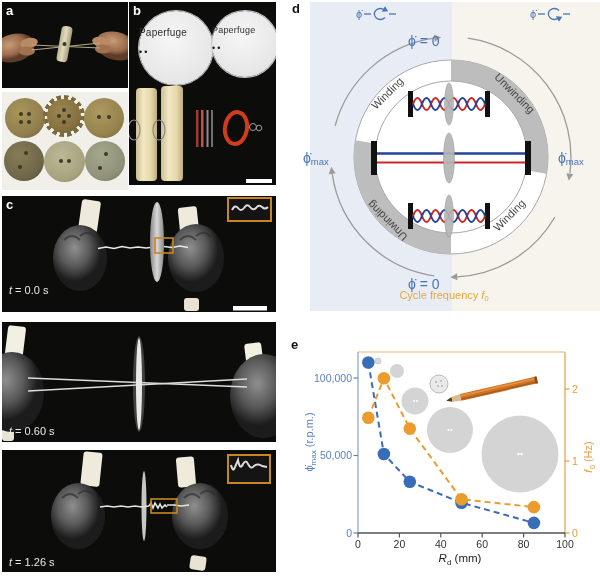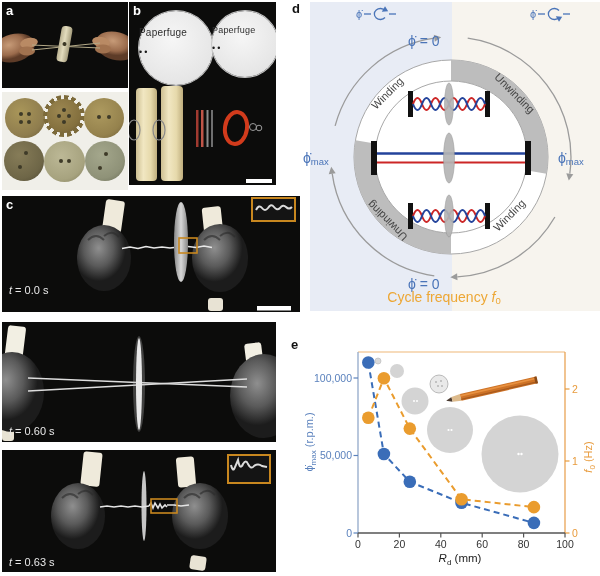--- a/index.html
+++ b/index.html
@@ -17,21 +17,21 @@
          background:radial-gradient(circle at 45% 38%,#f6f6f6,#e6e6e6 70%,#d2d2d2);
          box-shadow:0 0 0 1px #c6c6c6;}
   .bdisc .nm{display:block;margin-top:21%;font-size:10px;letter-spacing:.2px;color:#2e2e2e;}
   .bdisc .dots{display:block;margin-top:13%;font-size:9px;letter-spacing:2px;color:#1a1a1a;}
   .handle{position:absolute;border-radius:4px;
           background:linear-gradient(90deg,#cdbf92,#f1e7c2 35%,#e6d9ab 70%,#bfae7e);}
   .aphoto{position:absolute;background:#f0efe9;overflow:hidden;}
   .adisc{position:absolute;border-radius:50%;}
   .hole{position:absolute;width:4px;height:4px;border-radius:50%;background:#3e3a28;}
   .dtext{position:absolute;color:#4a74b8;font-size:14px;z-index:5;}
-  .dcycle{position:absolute;color:#eda735;font-size:14px;text-align:center;z-index:5;}
+  .dcycle{position:absolute;color:#eda735;font-size:11px;text-align:center;z-index:5;}
   .spinicon{position:absolute;color:#4a74b8;font-size:11px;z-index:5;display:flex;align-items:center;gap:2px;}
   .bghalf{position:absolute;}
 </style>
 </head>
 <body>
 
 <div id="fig">
 
   <span class="plabel light" style="left:6px;top:4px;">a</span>
 
@@ -130,21 +130,21 @@
         <circle cx="124" cy="125" r="3.5"></circle>
           <circle cx="130" cy="126" r="2.8"></circle>
       </g>
       <rect x="117" y="177" width="26" height="4" fill="#fff"></rect>
     </svg>
   </div>
   <span class="plabel light" style="left:133px;top:4px;">b</span>
 
   <span class="plabel light" style="left:6px;top:198px;">c</span>
 
-  <div class="photo" style="left:2px;top:196px;width:274px;height:116px;padding-left:24px;">
+  <div class="photo" style="left:2px;top:196px;width:274px;height:116px;">
     <svg width="274" height="116">
       <defs>
         <radialGradient id="gfist" cx="40%" cy="35%">
             <stop offset="0%" stop-color="#8f8f8f"></stop>
             <stop offset="55%" stop-color="#5a5a5a"></stop>
             <stop offset="100%" stop-color="#1c1c1c"></stop>
           </radialGradient>
         <linearGradient id="gdisc" x1="0" y1="0" x2="1" y2="0">
             <stop offset="0%" stop-color="#8e8e8e"></stop>
             <stop offset="50%" stop-color="#e2e2e2"></stop>
@@ -212,21 +212,21 @@
         <path d="M98,57 l7,-1 l7,1 l7,-1 l7,1 l7,-1 l7,1 l7,-1"></path>
         <path d="M147,56 l2,-3 l2,5 l2,-5 l3,5 l2,-4 l2,4 l3,-3 l2,2"></path>
         <path d="M165,55 l7,0 l7,1 l8,-1"></path>
       </g>
       <rect x="149" y="49" width="26" height="14" fill="none" stroke="#c8871f" stroke-width="1.6"></rect>
       <g>
         <rect x="226" y="5" width="42" height="28" fill="#141414" stroke="#c8871f" stroke-width="2"></rect>
         <path d="M229,15 q2,8 4,2 l3,-7 q2,11 5,4 q3,-5 5,0 q3,6 6,2 q4,-3 8,0 l5,1" stroke="#dcdcdc" stroke-width="2" fill="none"></path>
       </g>
     </svg>
-    <span class="timelabel" style="left:7px;top:106px;"><span class="it">t</span><span> = 0.63 s</span></span>
+    <span class="timelabel" style="left:7px;top:106px;"><span class="it">t</span><span> = 1.26 s</span></span>
   </div>
 
   <span class="plabel dark" style="left:292px;top:2px;">d</span>
   <div class="bghalf" style="left:310px;top:2px;width:142px;height:309px;background:#e8ecf5;"></div>
   <div class="bghalf" style="left:452px;top:2px;width:148px;height:309px;background:#f7f4ee;"></div>
 
   <svg class="abs" style="left:300px;top:0;" width="300" height="320">
 
     <g stroke="#9b9b9b" stroke-width="1.3" fill="none">
       <path d="M35.1,125.9 A120,120 0 0 1 134.3,38.2"></path>

